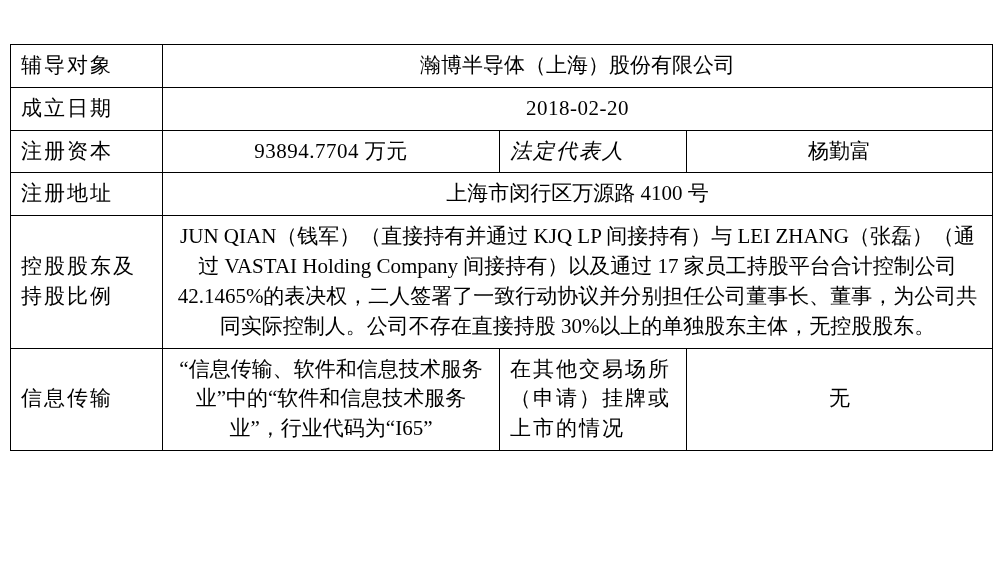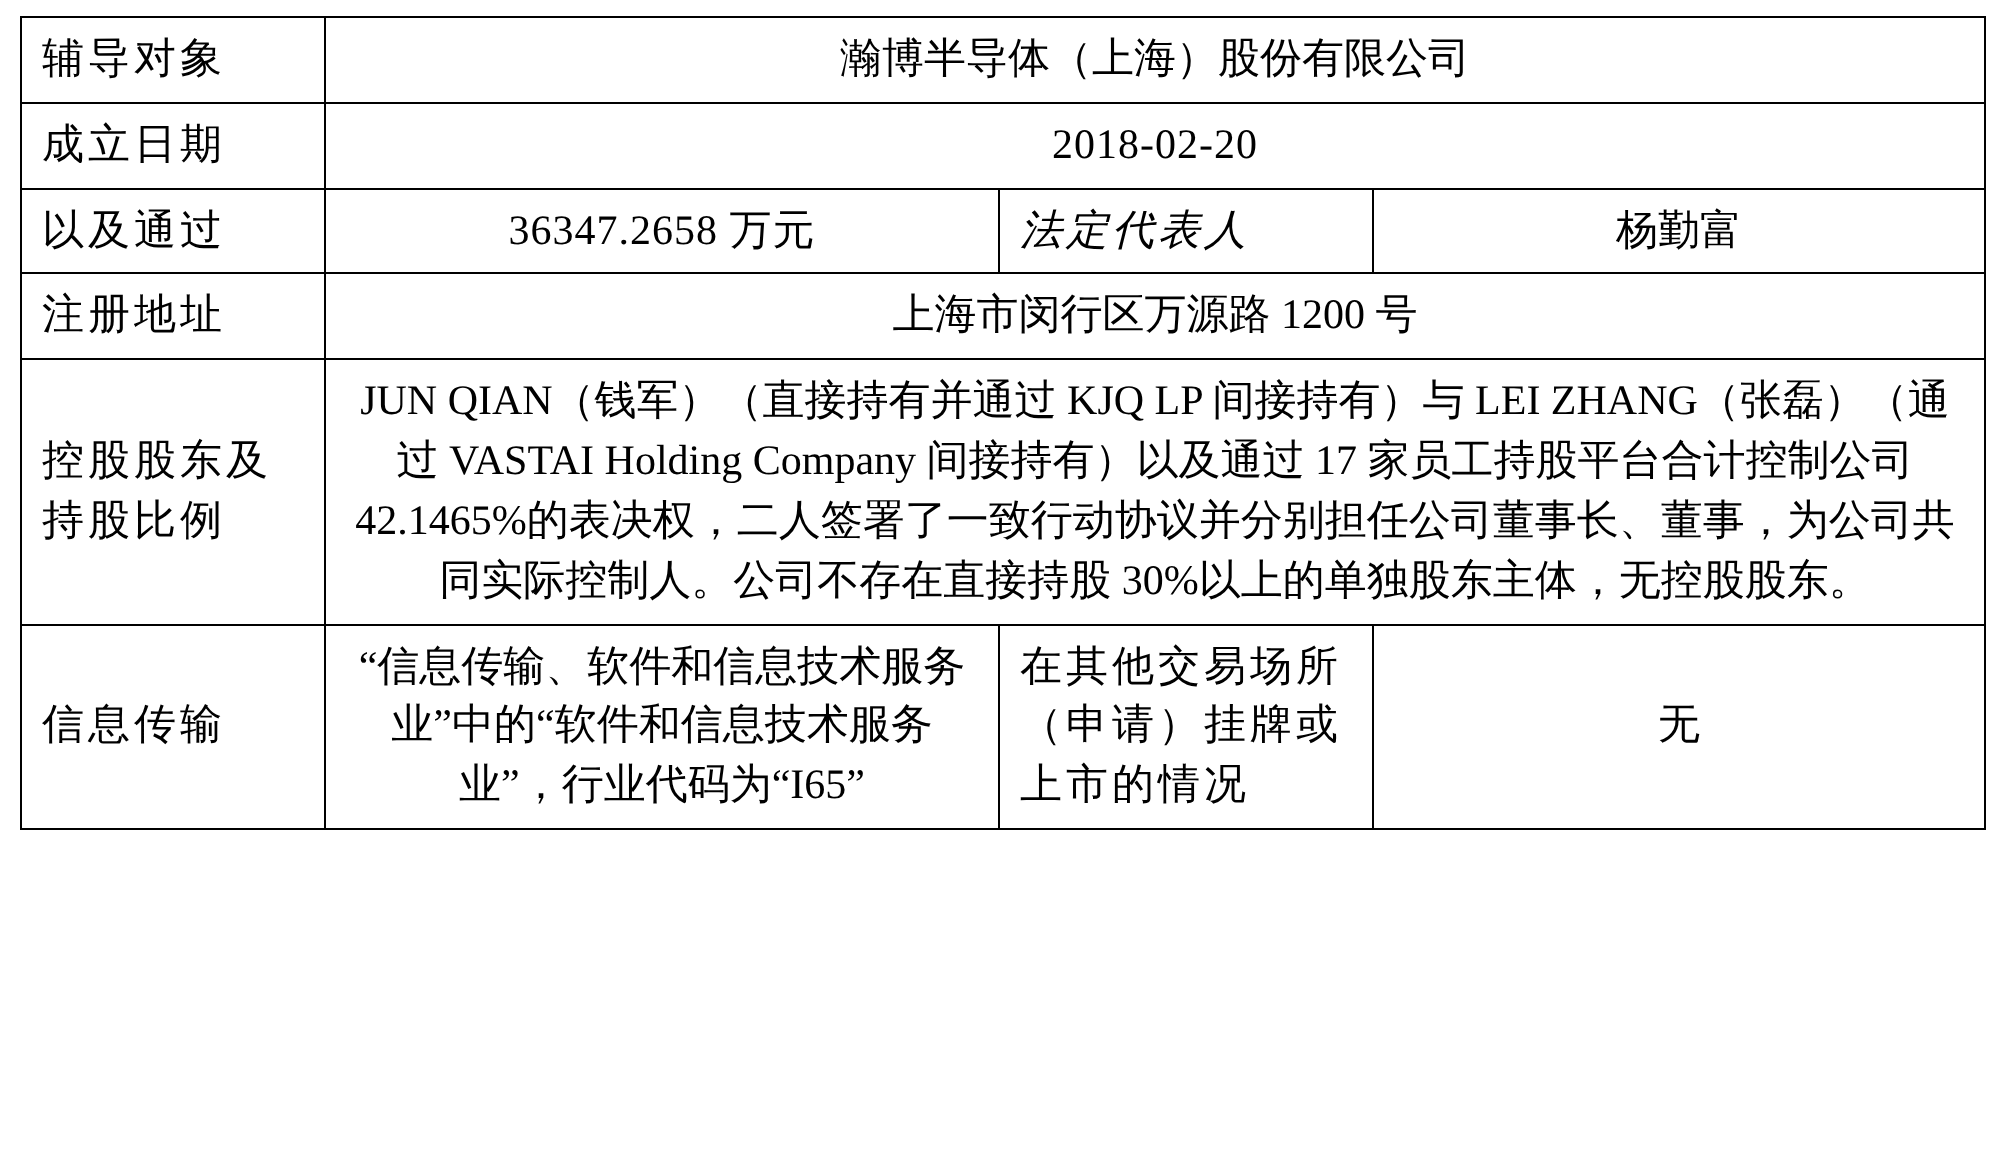--- a/index.html
+++ b/index.html
@@ -12,20 +12,21 @@
     height: 582px;
     font-family: "Liberation Serif", serif;
     color: #000000;
   }
   .page {
     position: relative;
     width: 1000px;
     height: 508px;
     box-sizing: border-box;
     padding: 8px 14px 8px 10px;
+    margin-top: 36px;
   }
   table.info-table {
     width: 982px;
     border-collapse: collapse;
     table-layout: fixed;
     margin: 0;
   }
   table.info-table td {
     border: 1.6px solid #000000;
     padding: 6px 10px;
@@ -83,28 +84,28 @@
     <tbody>
       <tr>
         <td class="label">辅导对象</td>
         <td class="value" colspan="3">瀚博半导体（上海）股份有限公司</td>
       </tr>
       <tr>
         <td class="label">成立日期</td>
         <td class="value mono-ish" colspan="3">2018-02-20</td>
       </tr>
       <tr>
-        <td class="label">以及通过</td>
-        <td class="value mono-ish">36347.2658 万元</td>
+        <td class="label">注册资本</td>
+        <td class="value mono-ish">93894.7704 万元</td>
         <td class="label small-gap">法定代表人</td>
         <td class="value">杨勤富</td>
       </tr>
       <tr>
         <td class="label">注册地址</td>
-        <td class="value" colspan="3">上海市闵行区万源路 1200 号</td>
+        <td class="value" colspan="3">上海市闵行区万源路 4100 号</td>
       </tr>
       <tr>
         <td class="label label-multiline">控股股东及持股比例</td>
         <td class="value justify" colspan="3">JUN QIAN（钱军）（直接持有并通过 KJQ LP 间接持有）与 LEI ZHANG（张磊）（通过 VASTAI Holding Company 间接持有）以及通过 17 家员工持股平台合计控制公司 42.1465%的表决权，二人签署了一致行动协议并分别担任公司董事长、董事，为公司共同实际控制人。公司不存在直接持股 30%以上的单独股东主体，无控股股东。</td>
       </tr>
       <tr>
         <td class="label">信息传输</td>
         <td class="value industry-val">“信息传输、软件和信息技术服务业”中的“软件和信息技术服务业”，行业代码为“I65”</td>
         <td class="label listing-label">在其他交易场所（申请）挂牌或上市的情况</td>
         <td class="value">无</td>

